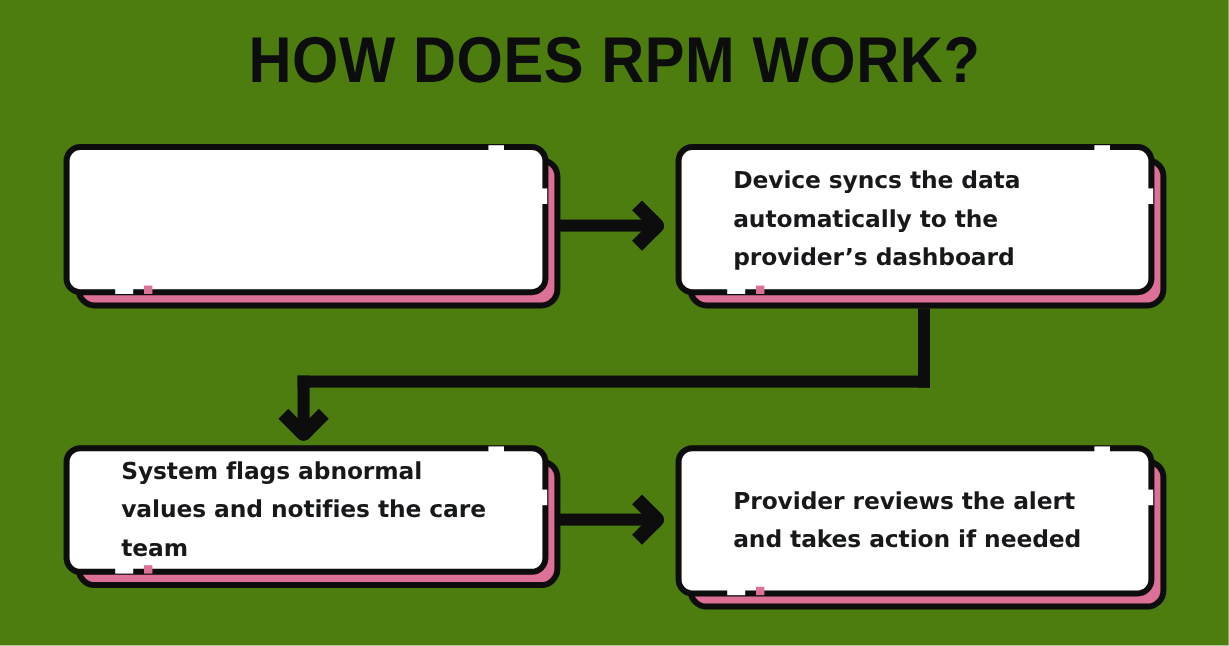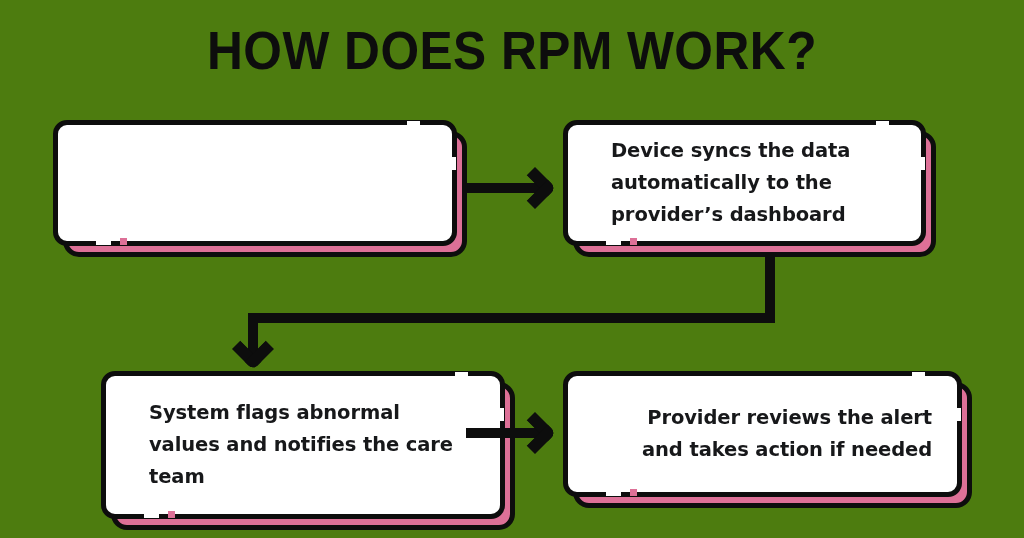--- a/index.html
+++ b/index.html
@@ -113,23 +113,23 @@
     font-family: "DejaVu Sans", sans-serif;
     font-weight: bold;
     font-size: 19.5px;
     line-height: 32px;
     color: #17181a;
     letter-spacing: -0.1px;
   }
 
   
   #card-1 { left: 53px;  top: 120px; width: 414px; height: 137px; }
-  #card-2 { left: 563px; top: 120px; width: 373px; height: 137px; }
-  #card-3 { left: 53px;  top: 371px; width: 414px; height: 159px; margin-left: 48px; }
-  #card-4 { left: 563px; top: 371px; width: 409px; height: 137px; text-align: right; }
+  #card-2 { left: 563px; top: 120px; width: 409px; height: 137px; }
+  #card-3 { left: 53px;  top: 371px; width: 414px; height: 119px; }
+  #card-4 { left: 563px; top: 371px; width: 409px; height: 137px; }
 
   .h-arrow-shaft {
     position: absolute;
     height: 10px;
     background: #0d0d0d;
   }
   .chev-right {
     position: absolute;
     width: 30px;
     height: 30px;

